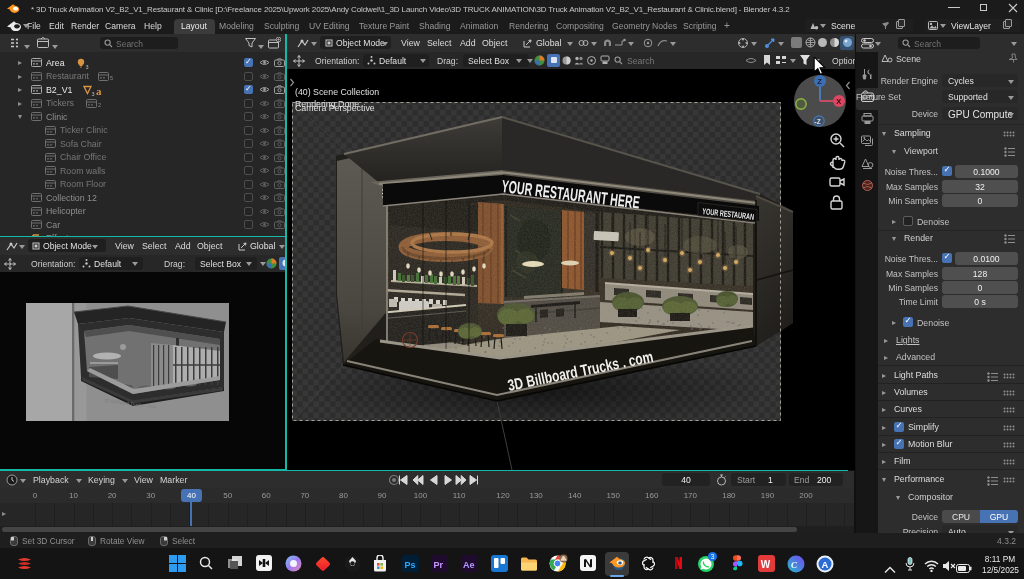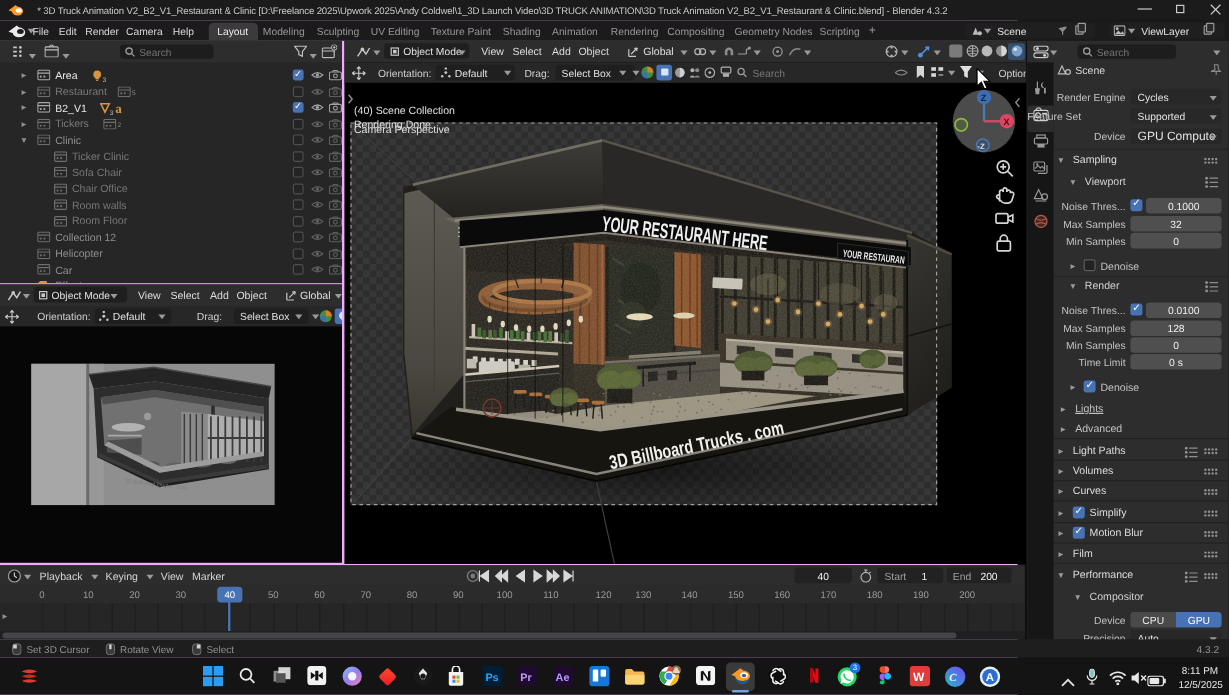--- a/index.html
+++ b/index.html
@@ -1,18 +1,18 @@
 <!DOCTYPE html>
 <html><head>
 <meta charset="utf-8">
 <style>
 * { margin:0; padding:0; box-sizing:border-box; }
 html,body { width:1024px; height:579px; overflow:hidden; background:#101010; font-family:"Liberation Sans",sans-serif; }
 .abs { position:absolute; }
-#stage { position:relative; width:848px; height:579px; background:#f0abfc; }
+#stage { position:relative; width:848px; height:579px; background:#14b8a6; }
 .t { position:absolute; white-space:nowrap; }
 .pill { position:absolute; background:#1e1e1e; border-radius:3px; }
 .caret { display:inline-block; width:0; height:0; border-left:3px solid transparent; border-right:3px solid transparent; border-top:4px solid #9a9a9a; vertical-align:middle; }
 </style>
 </head>
 <body>
 <div id="stage">
 
 <div class="abs" id="titlebar" style="left:0;top:0;width:1024px;height:17px;background:#1b1b1b;">
   <svg class="abs" style="left:7px;top:3px" width="13" height="11" viewBox="0 0 13 11">

